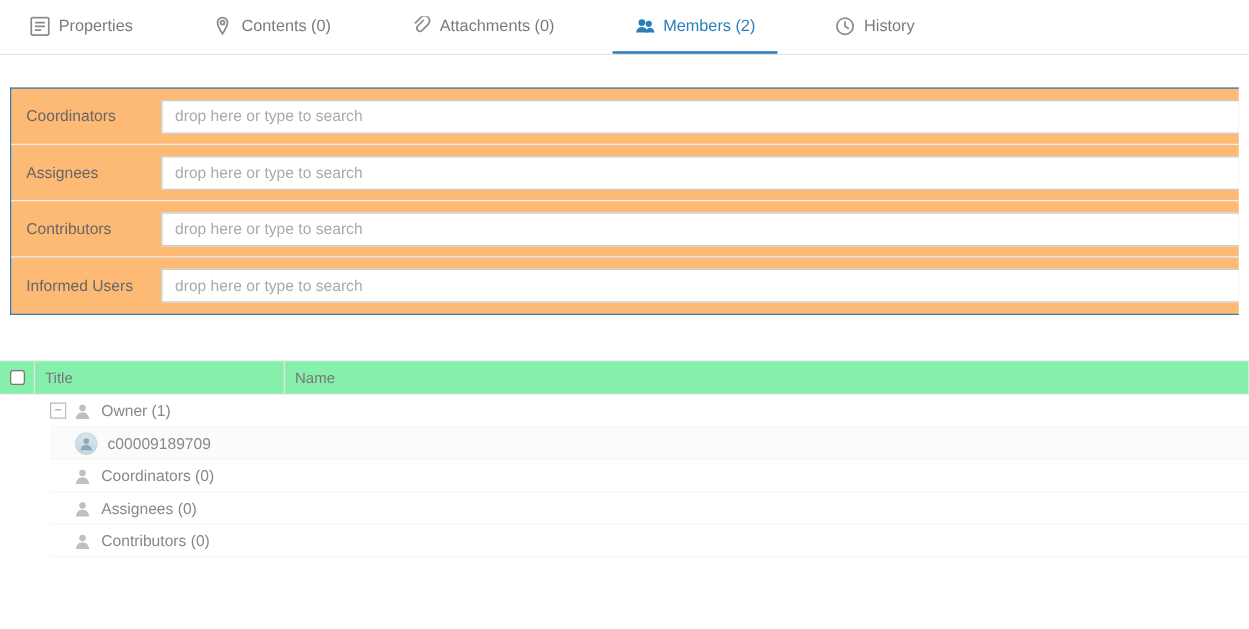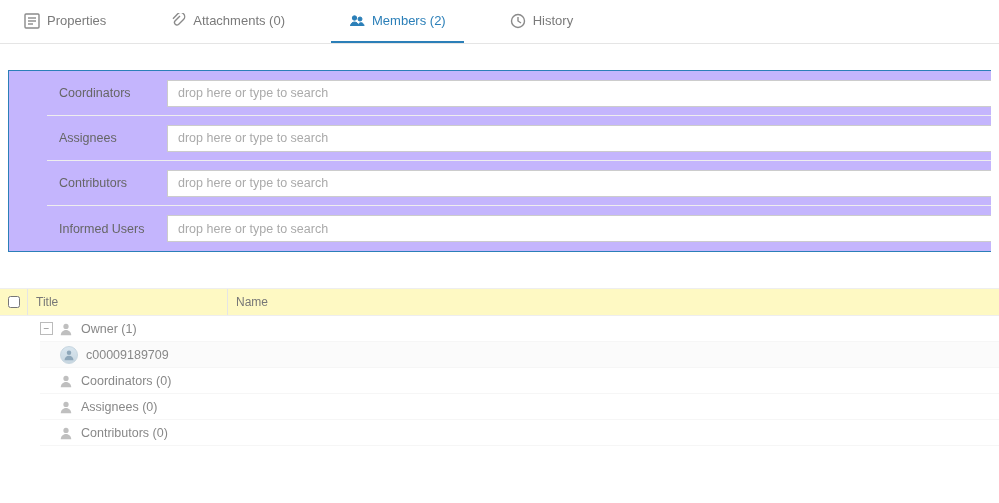--- a/index.html
+++ b/index.html
@@ -35,22 +35,21 @@
   }
   .tab .icon { width: 16px; height: 16px; display:flex; align-items:center; justify-content:center; }
   .tab.active .icon svg { fill: #2b7fb8; stroke: #2b7fb8; }
   .tab .icon svg { fill: #8a8a8a; stroke: #8a8a8a; }
 
   
   .form-panel {
     margin: 26px 8px 0 8px;
     border: 1px solid #2b7fb8;
     border-right: none;
-    background: #c4b5fd;
-    padding-left: 38px;
+    background: #fdba74;
   }
   .form-row {
     display: flex;
     align-items: center;
     height: 45px;
     border-bottom: 1px solid #eee;
   }
   .form-row:last-child { border-bottom: none; }
   .form-label {
     width: 120px;
@@ -72,21 +71,21 @@
     color: #555;
     outline: none;
   }
   .form-input::placeholder { color: #aaa; }
 
   
   .table-wrap { margin-top: 36px; }
   .table-header {
     display: flex;
     align-items: center;
-    background: #fef9c3;
+    background: #86efac;
     border-top: 1px solid #eee;
     border-bottom: 1px solid #eee;
     height: 28px;
     font-size: 12px;
     color: #777;
   }
   .th-check {
     width: 28px;
     display:flex; align-items:center; justify-content:center;
     border-right: 1px solid #e5e5e5;
@@ -146,20 +145,28 @@
       <span class="icon">
         <svg width="16" height="16" viewBox="0 0 16 16">
           <use href="#ic-properties"></use>
         </svg>
       </span>
       <span>Properties</span>
     </div>
     <div class="tab">
       <span class="icon">
         <svg width="16" height="16" viewBox="0 0 16 16">
+          <use href="#ic-pin"></use>
+        </svg>
+      </span>
+      <span>Contents (0)</span>
+    </div>
+    <div class="tab">
+      <span class="icon">
+        <svg width="16" height="16" viewBox="0 0 16 16">
           <use href="#ic-attachment"></use>
         </svg>
       </span>
       <span>Attachments (0)</span>
     </div>
     <div class="tab active">
       <span class="icon">
         <svg width="16" height="16" viewBox="0 0 16 16">
           <use href="#ic-members"></use>
         </svg>

